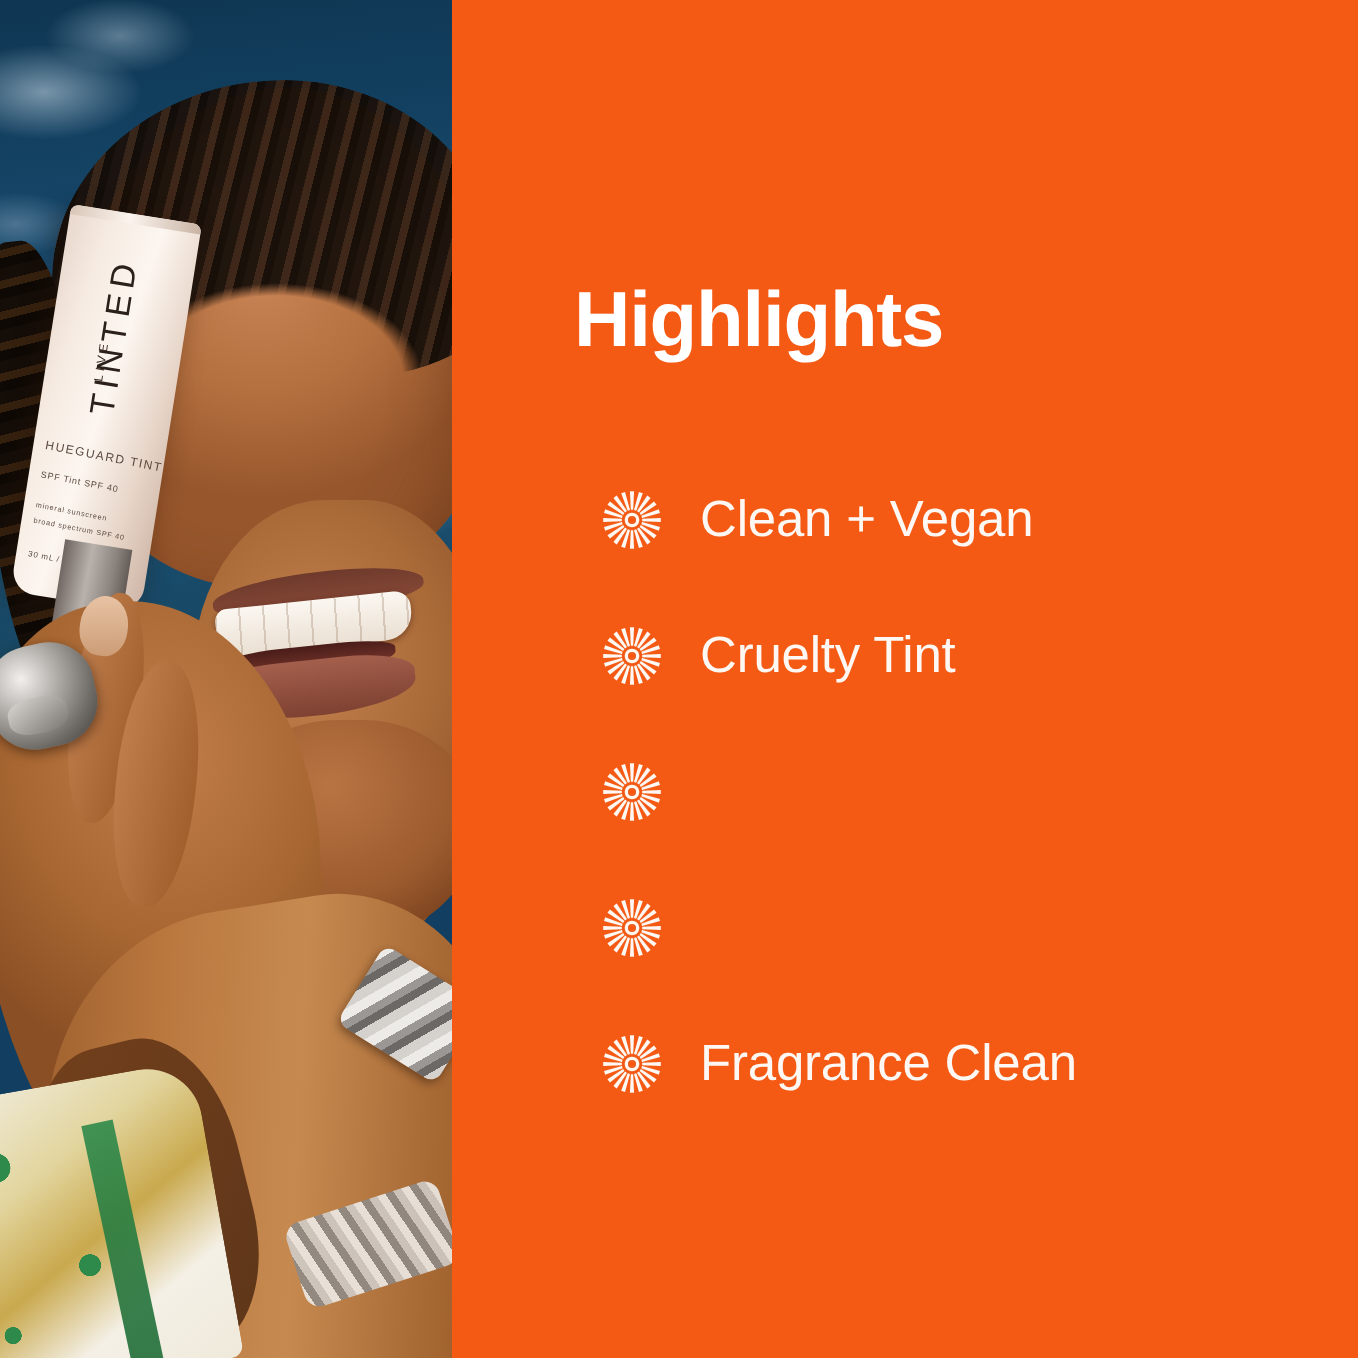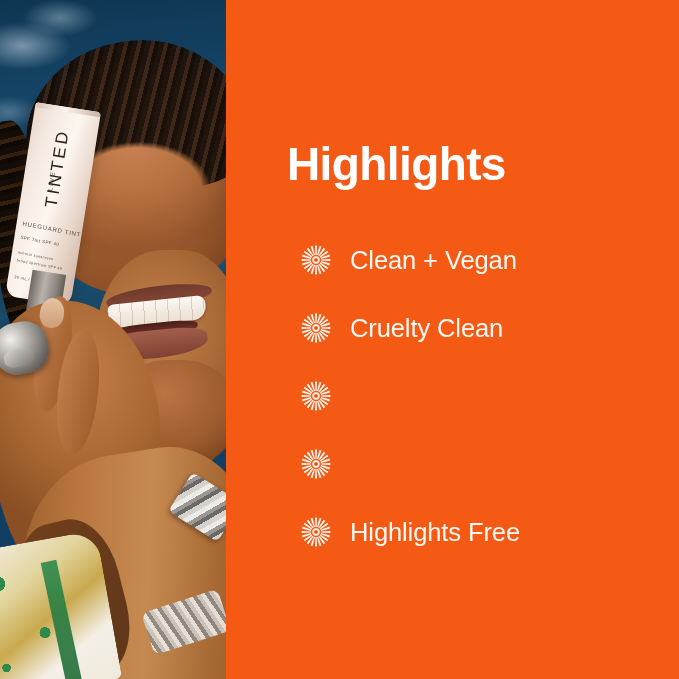--- a/index.html
+++ b/index.html
@@ -302,21 +302,21 @@
     width: 453px;
     height: 679px;
     background: #F45A14;
   }
   .panel-title {
     position: absolute;
     left: 61px;
     top: 141px;
     margin: 0;
     font-family: "Liberation Sans", sans-serif;
-    font-size: 46px;
+    font-size: 39px;
     font-weight: bold;
     letter-spacing: -0.6px;
     color: #FFFFFF;
     line-height: 1;
     text-align: right;
   }
   .highlight-list {
     position: absolute;
     left: 59px;
     top: 224px;
@@ -439,21 +439,21 @@
             <polygon points="38.39,62.58 19.04,86.83 24.54,90.83 41.63,64.93" fill="#FDF8F3"></polygon>
             <polygon points="35.07,58.37 9.17,75.46 13.17,80.96 37.42,61.61" fill="#FDF8F3"></polygon>
             <polygon points="33.21,53.35 3.30,61.60 5.40,68.07 34.45,57.16" fill="#FDF8F3"></polygon>
             <polygon points="33.00,48.00 2.00,46.60 2.00,53.40 33.00,52.00" fill="#FDF8F3"></polygon>
             <polygon points="34.45,42.84 5.40,31.93 3.30,38.40 33.21,46.65" fill="#FDF8F3"></polygon>
             <polygon points="37.42,38.39 13.17,19.04 9.17,24.54 35.07,41.63" fill="#FDF8F3"></polygon>
             <polygon points="41.63,35.07 24.54,9.17 19.04,13.17 38.39,37.42" fill="#FDF8F3"></polygon>
             <polygon points="46.65,33.21 38.40,3.30 31.93,5.40 42.84,34.45" fill="#FDF8F3"></polygon>
             <circle cx="50" cy="50" r="9.5" fill="none" stroke="#FDF8F3" stroke-width="5.5"></circle>
           </svg>
-        <span class="item-label">Cruelty Clean</span>
+        <span class="item-label">Cruelty Tint</span>
       </li>
       <li class="highlight-item">
         <svg class="sun-icon" viewBox="0 0 100 100" aria-hidden="true">
             <polygon points="52.00,33.00 53.40,2.00 46.60,2.00 48.00,33.00" fill="#FDF8F3"></polygon>
             <polygon points="57.16,34.45 68.07,5.40 61.60,3.30 53.35,33.21" fill="#FDF8F3"></polygon>
             <polygon points="61.61,37.42 80.96,13.17 75.46,9.17 58.37,35.07" fill="#FDF8F3"></polygon>
             <polygon points="64.93,41.63 90.83,24.54 86.83,19.04 62.58,38.39" fill="#FDF8F3"></polygon>
             <polygon points="66.79,46.65 96.70,38.40 94.60,31.93 65.55,42.84" fill="#FDF8F3"></polygon>
             <polygon points="67.00,52.00 98.00,53.40 98.00,46.60 67.00,48.00" fill="#FDF8F3"></polygon>
             <polygon points="65.55,57.16 94.60,68.07 96.70,61.60 66.79,53.35" fill="#FDF8F3"></polygon>
@@ -515,18 +515,18 @@
             <polygon points="38.39,62.58 19.04,86.83 24.54,90.83 41.63,64.93" fill="#FDF8F3"></polygon>
             <polygon points="35.07,58.37 9.17,75.46 13.17,80.96 37.42,61.61" fill="#FDF8F3"></polygon>
             <polygon points="33.21,53.35 3.30,61.60 5.40,68.07 34.45,57.16" fill="#FDF8F3"></polygon>
             <polygon points="33.00,48.00 2.00,46.60 2.00,53.40 33.00,52.00" fill="#FDF8F3"></polygon>
             <polygon points="34.45,42.84 5.40,31.93 3.30,38.40 33.21,46.65" fill="#FDF8F3"></polygon>
             <polygon points="37.42,38.39 13.17,19.04 9.17,24.54 35.07,41.63" fill="#FDF8F3"></polygon>
             <polygon points="41.63,35.07 24.54,9.17 19.04,13.17 38.39,37.42" fill="#FDF8F3"></polygon>
             <polygon points="46.65,33.21 38.40,3.30 31.93,5.40 42.84,34.45" fill="#FDF8F3"></polygon>
             <circle cx="50" cy="50" r="9.5" fill="none" stroke="#FDF8F3" stroke-width="5.5"></circle>
           </svg>
-        <span class="item-label">Highlights Free</span>
+        <span class="item-label">Fragrance Clean</span>
       </li>
     </ul>
   </div>
 
 </div>
 
 </body></html>

